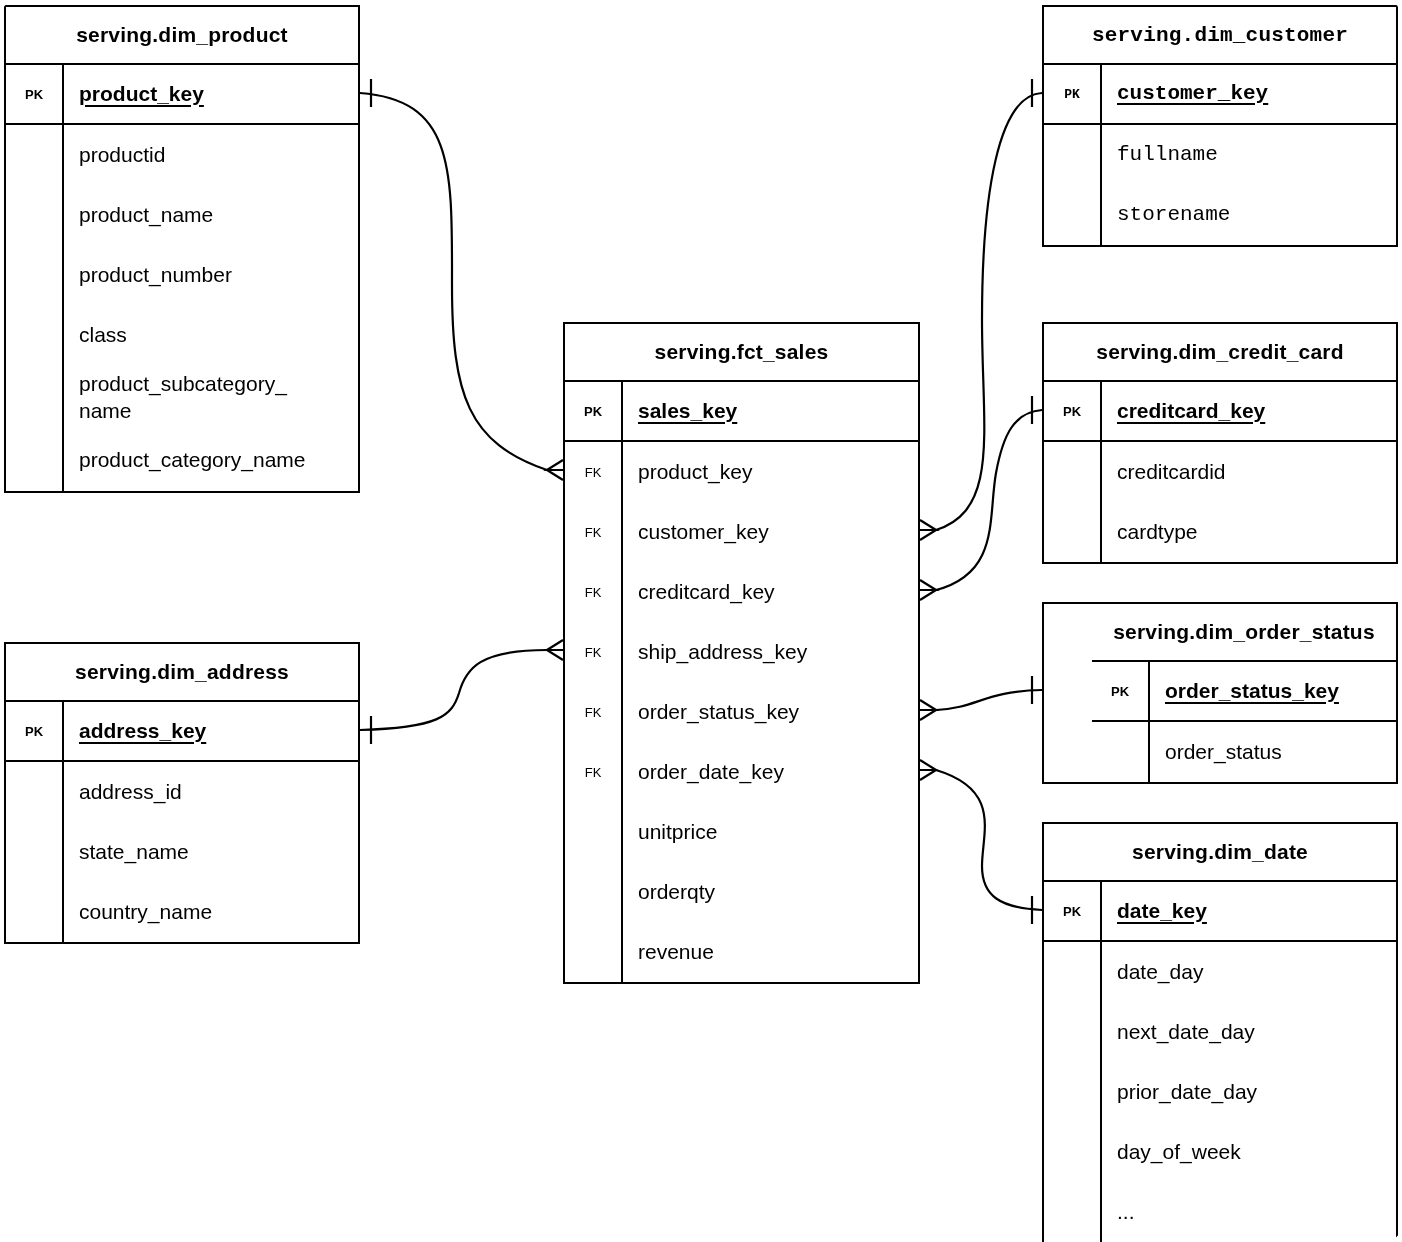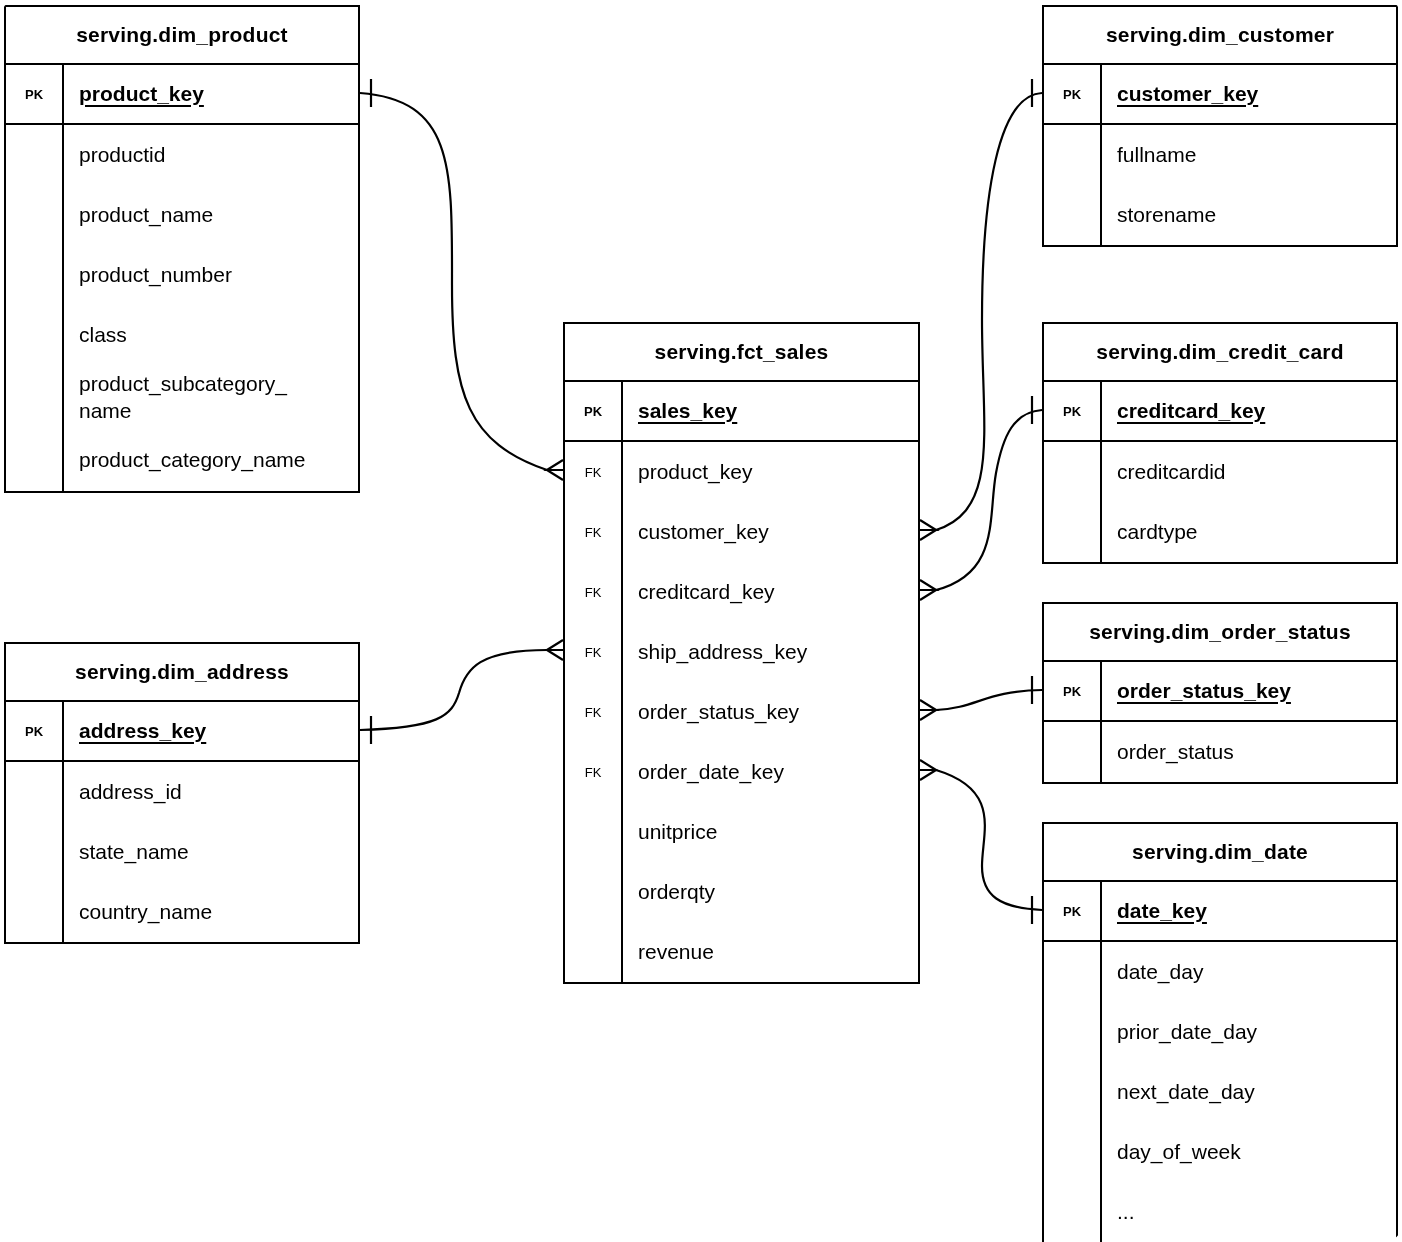--- a/index.html
+++ b/index.html
@@ -156,21 +156,21 @@
       </div>
       <div class="e-row e-field">
         <div class="e-key"></div>
         <div class="e-val">orderqty</div>
       </div>
       <div class="e-row e-field">
         <div class="e-key"></div>
         <div class="e-val">revenue</div>
       </div>
     </div>
-  <div class="entity" style="left:1042px; top:5px;   width:356px;">
+  <div class="entity" style="left:1042px; top:5px;   width:356px;font-family:Liberation Mono, monospace;">
       <div class="e-header">serving.dim_customer</div>
       <div class="e-row e-pk">
         <div class="e-key">PK</div>
         <div class="e-val">customer_key</div>
       </div>
       <div class="e-row e-field">
         <div class="e-key"></div>
         <div class="e-val">fullname</div>
       </div>
       <div class="e-row e-field">
@@ -186,21 +186,21 @@
       </div>
       <div class="e-row e-field">
         <div class="e-key"></div>
         <div class="e-val">creditcardid</div>
       </div>
       <div class="e-row e-field">
         <div class="e-key"></div>
         <div class="e-val">cardtype</div>
       </div>
     </div>
-  <div class="entity" style="left:1042px; top:602px; width:356px;">
+  <div class="entity" style="left:1042px; top:602px; width:356px;padding-left:48px;">
       <div class="e-header">serving.dim_order_status</div>
       <div class="e-row e-pk">
         <div class="e-key">PK</div>
         <div class="e-val">order_status_key</div>
       </div>
       <div class="e-row e-field">
         <div class="e-key"></div>
         <div class="e-val">order_status</div>
       </div>
     </div>
@@ -209,28 +209,28 @@
       <div class="e-row e-pk">
         <div class="e-key">PK</div>
         <div class="e-val">date_key</div>
       </div>
       <div class="e-row e-field">
         <div class="e-key"></div>
         <div class="e-val">date_day</div>
       </div>
       <div class="e-row e-field">
         <div class="e-key"></div>
+        <div class="e-val">next_date_day</div>
+      </div>
+      <div class="e-row e-field">
+        <div class="e-key"></div>
         <div class="e-val">prior_date_day</div>
       </div>
       <div class="e-row e-field">
         <div class="e-key"></div>
-        <div class="e-val">next_date_day</div>
-      </div>
-      <div class="e-row e-field">
-        <div class="e-key"></div>
         <div class="e-val">day_of_week</div>
       </div>
       <div class="e-row e-field">
         <div class="e-key"></div>
         <div class="e-val">...</div>
       </div>
     </div>
 
 </div>
 

